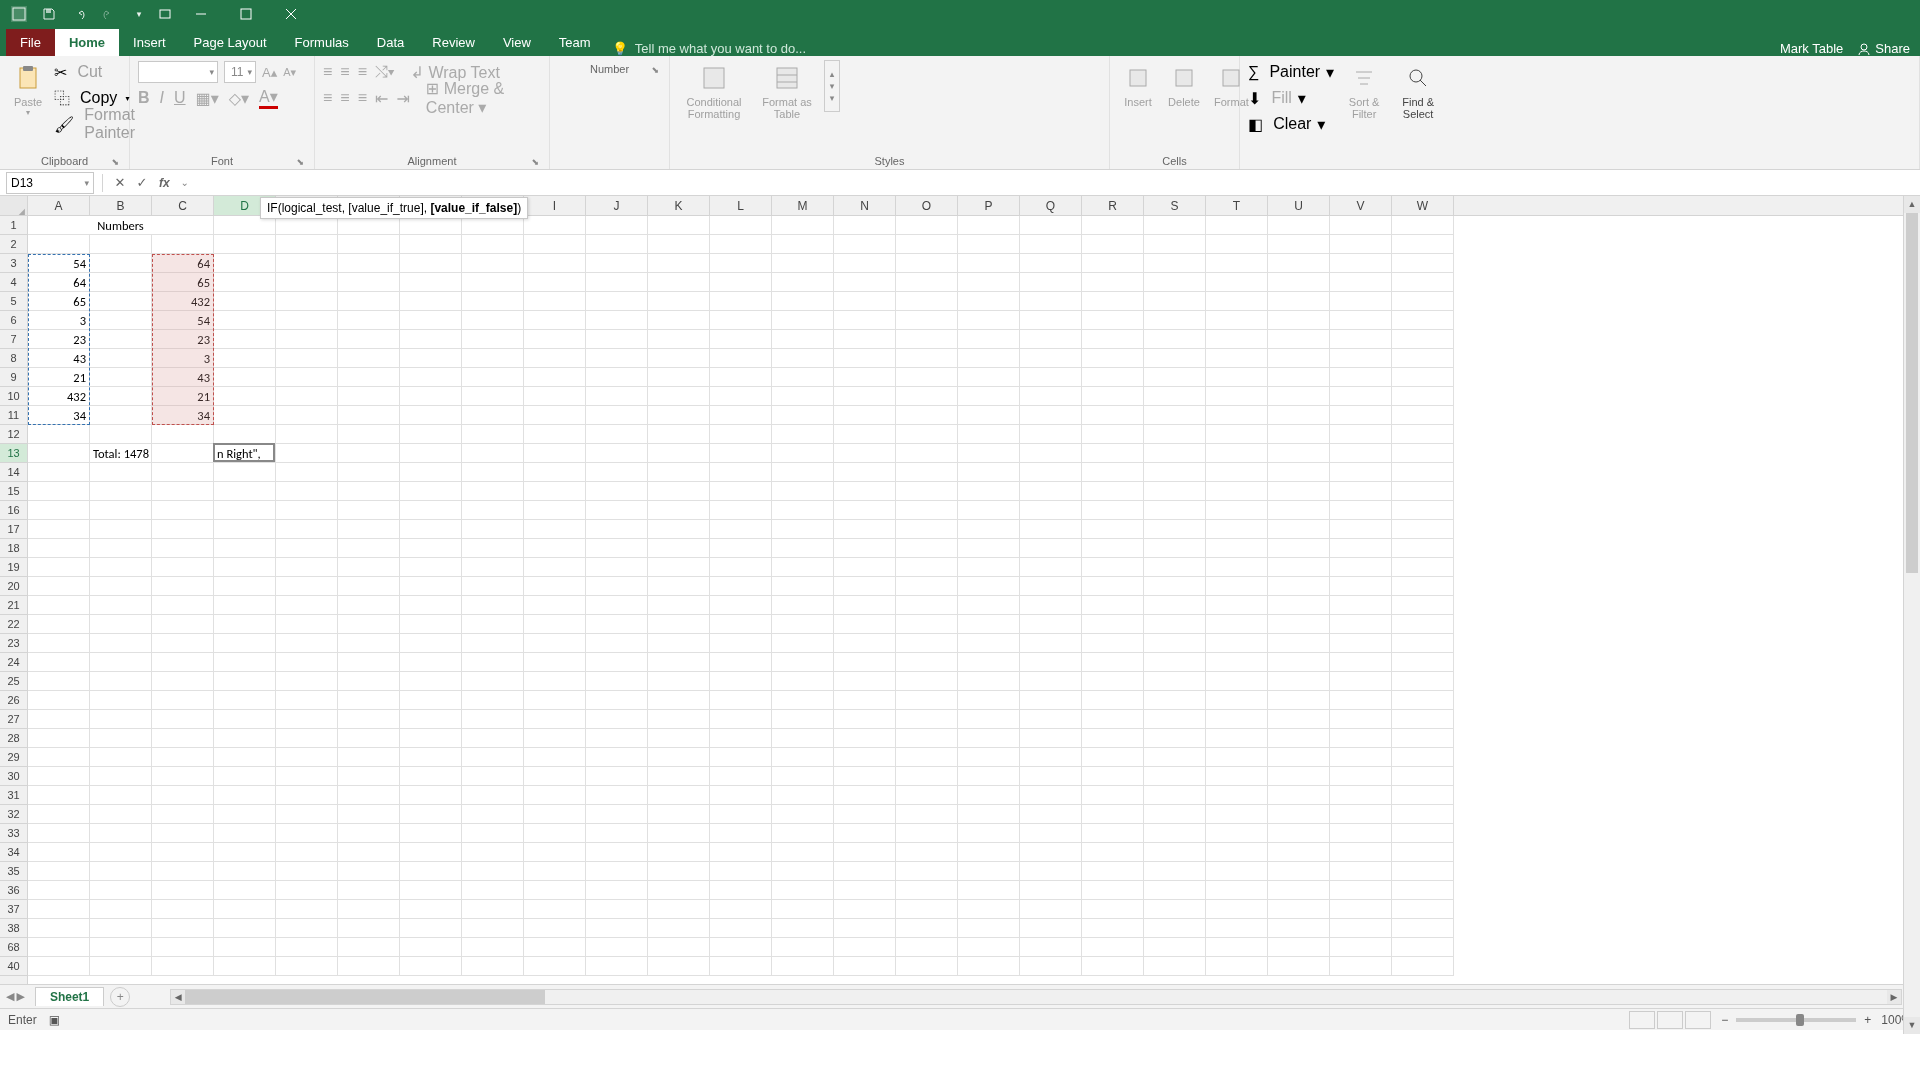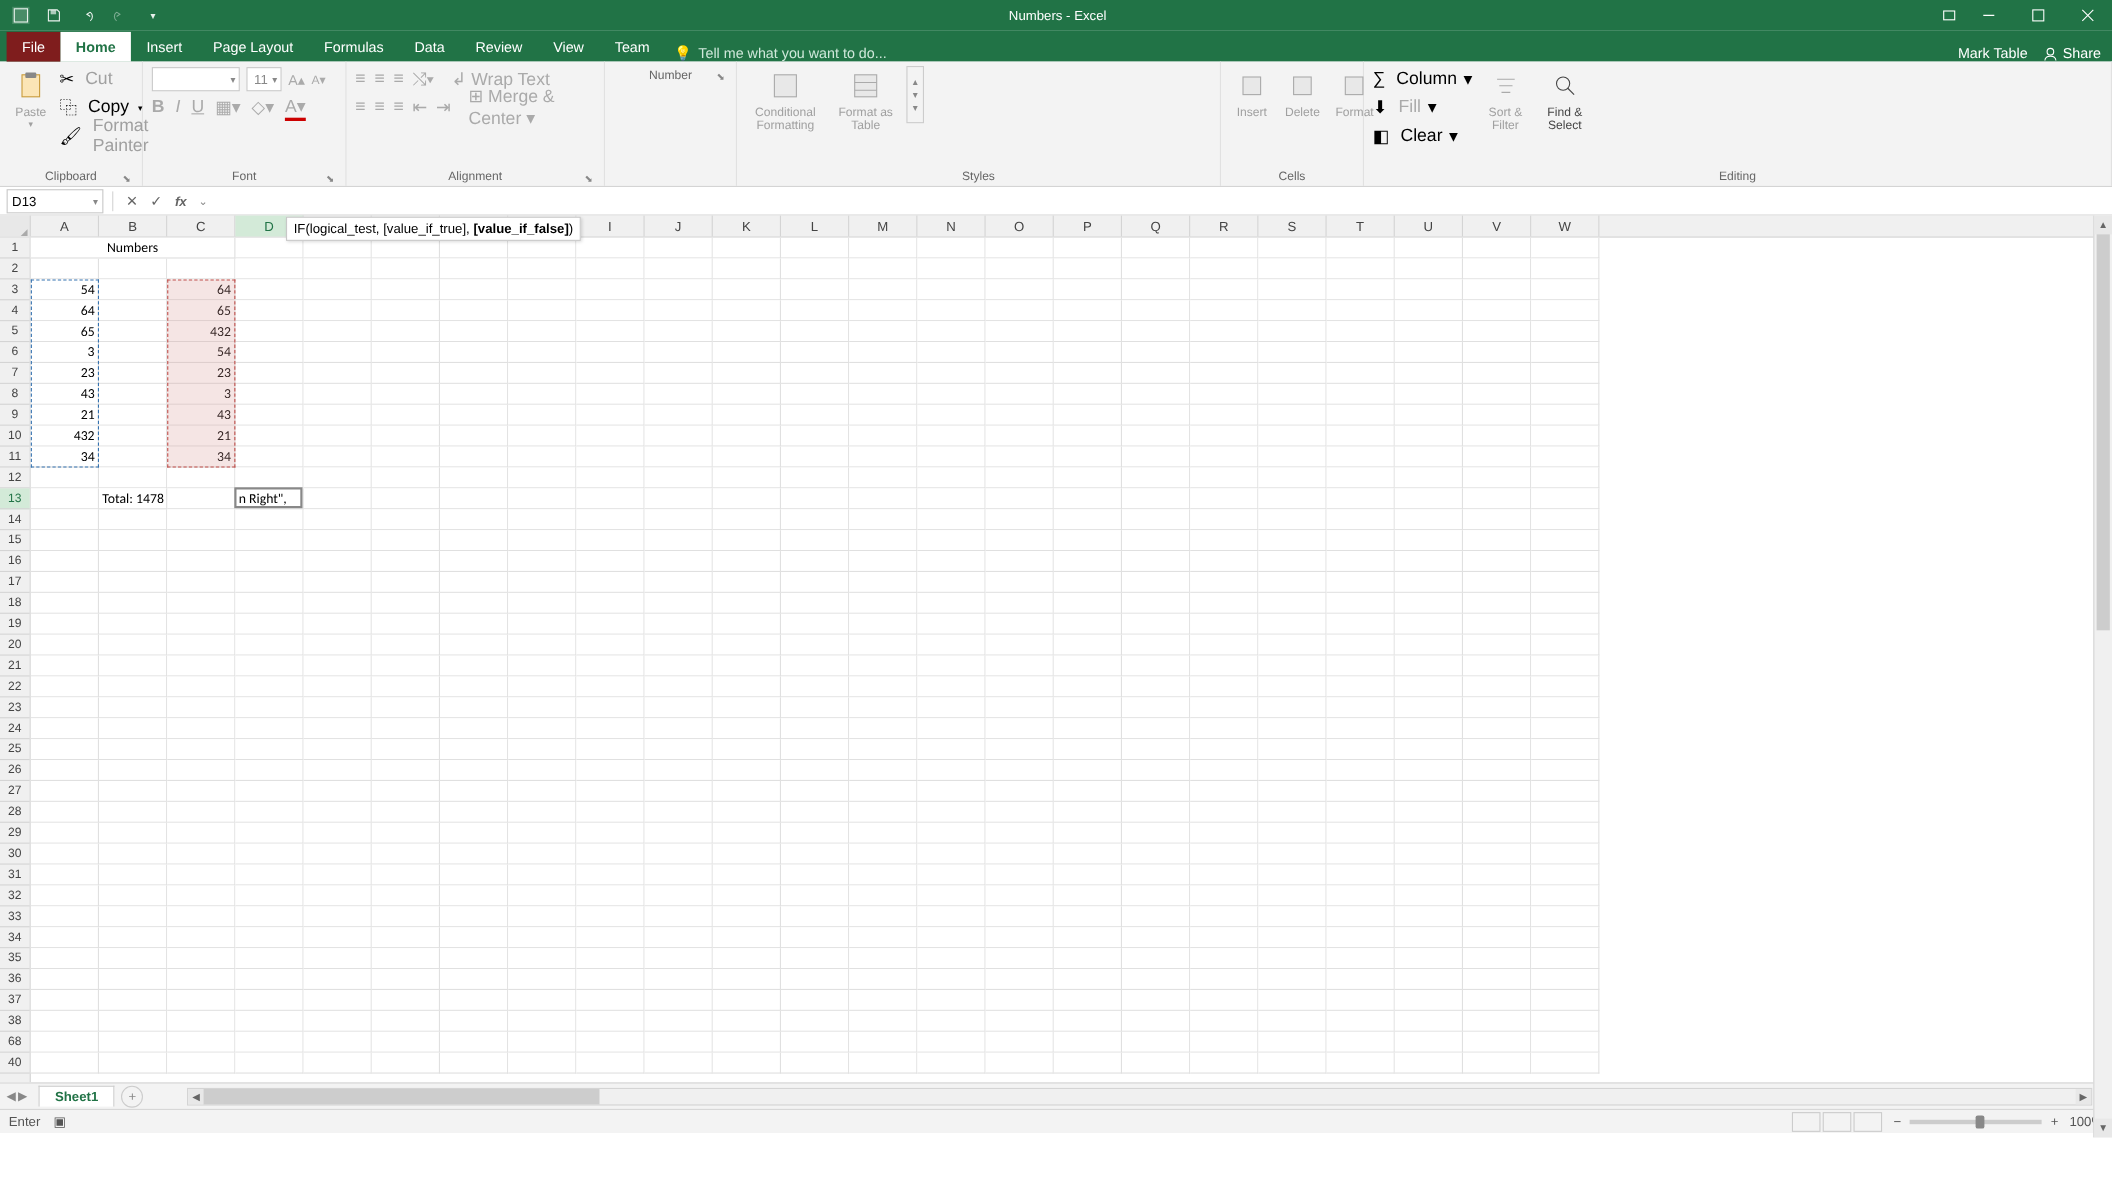--- a/index.html
+++ b/index.html
@@ -124,21 +124,20 @@
           <path d="M10 4a5 5 0 0 1 0 8M10 4l-3 2 3 2" fill="none" stroke="#fff"></path>
         </svg>
       </div>
     <div class="qbtn" style="opacity:.4">
         <svg width="14" height="14">
           <path d="M4 4a5 5 0 0 0 0 8M4 4l3 2-3 2" fill="none" stroke="#fff"></path>
         </svg>
       </div>
     <div class="qbtn" style="font-size:9px;color:#fff">▾</div>
   </div>
-  <div class="title">Numbers - Excel</div>
   <div class="qbtn" style="margin-right:6px">
       <svg width="14" height="14">
         <rect x="2" y="3" width="10" height="8" fill="none" stroke="#fff"></rect>
       </svg>
     </div>
   <div class="winctrl">
     <div class="wbtn">
         <svg width="12" height="12">
           <line x1="1" y1="6" x2="11" y2="6" stroke="#fff"></line>
         </svg>
@@ -319,21 +318,21 @@
           </div>
           <span>Format</span>
         </div>
     </div>
     <div class="rgrouplabel"><span>Cells</span></div>
   </div>
 
   <div class="rgroup" style="flex:1">
     <div class="rgbody">
       <div class="rstack">
-        <div class="rrow"><span>∑</span><span style="margin-left:4px">Column</span> ▾</div>
+        <div class="rrow"><span>∑</span><span style="margin-left:4px">Painter</span> ▾</div>
         <div class="rrow dis"><span>⬇</span><span style="margin-left:4px;color:#aaa">Fill</span> ▾</div>
         <div class="rrow"><span>◧</span><span style="margin-left:4px">Clear</span> ▾</div>
       </div>
       <div class="rbtn big dis">
           <div class="ico">
             <svg width="24" height="24">
               <path d="M4 6h16M6 12h12M8 18h8" stroke="#aaa" fill="none"></path>
             </svg>
           </div>
           <span style="white-space:normal;width:40px;text-align:center">Sort &amp; Filter</span>
@@ -341,21 +340,20 @@
       <div class="rbtn big">
           <div class="ico">
             <svg width="24" height="24">
               <circle cx="10" cy="10" r="6" fill="none" stroke="#444"></circle>
               <line x1="14" y1="14" x2="20" y2="20" stroke="#444"></line>
             </svg>
           </div>
           <span style="white-space:normal;width:40px;text-align:center">Find &amp; Select</span>
         </div>
     </div>
-    <div class="rgrouplabel"><span>Editing</span></div>
   </div>
 </div>
 
 <div class="fbar">
   <div class="namebox">D13</div>
   <div class="fsep"></div>
   <div class="ficon">✕</div>
   <div class="ficon">✓</div>
   <div class="fx">fx</div>
   <div class="fexpand">⌄</div>

